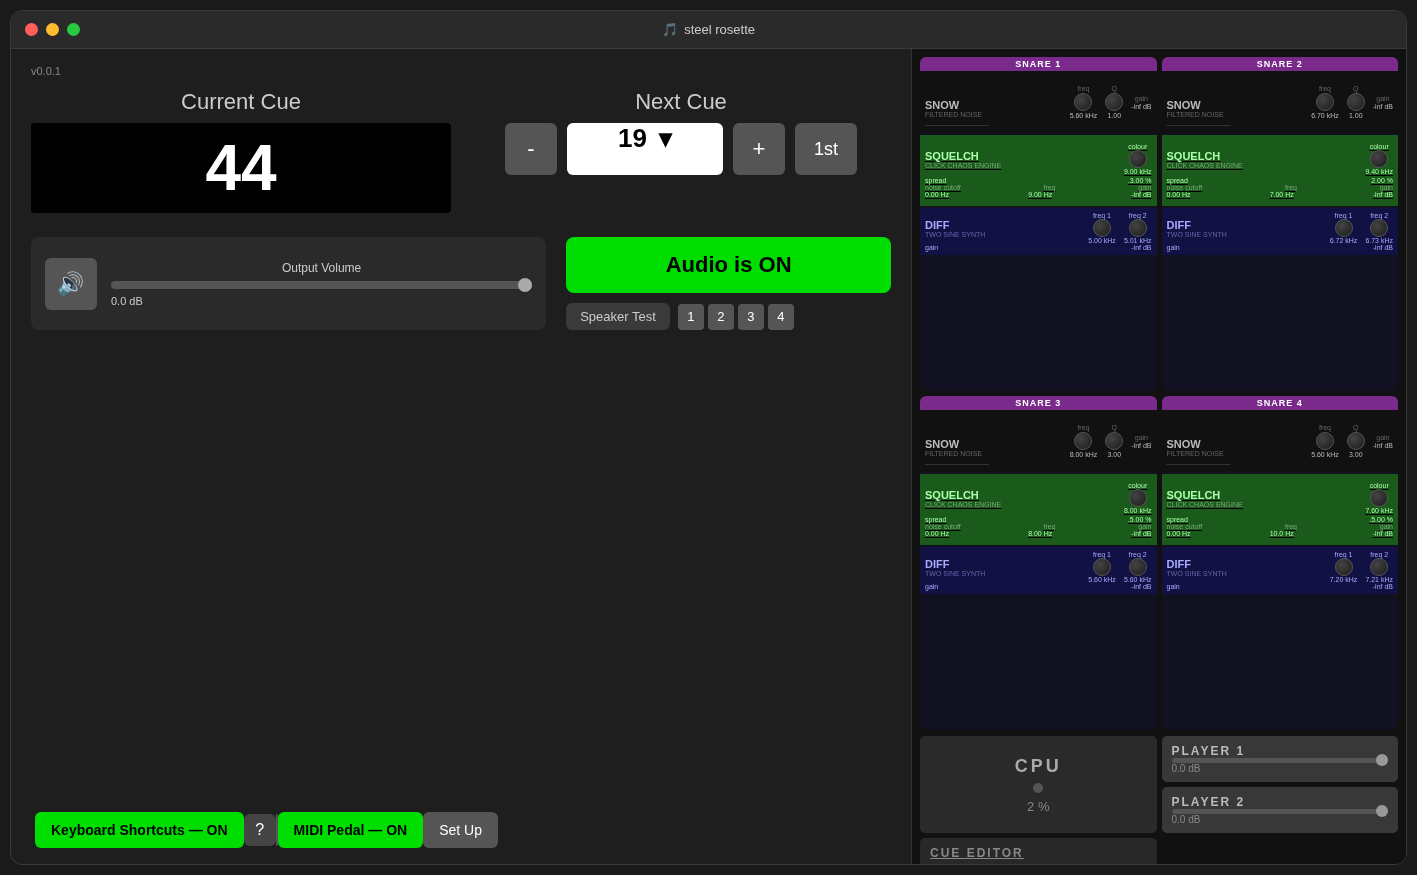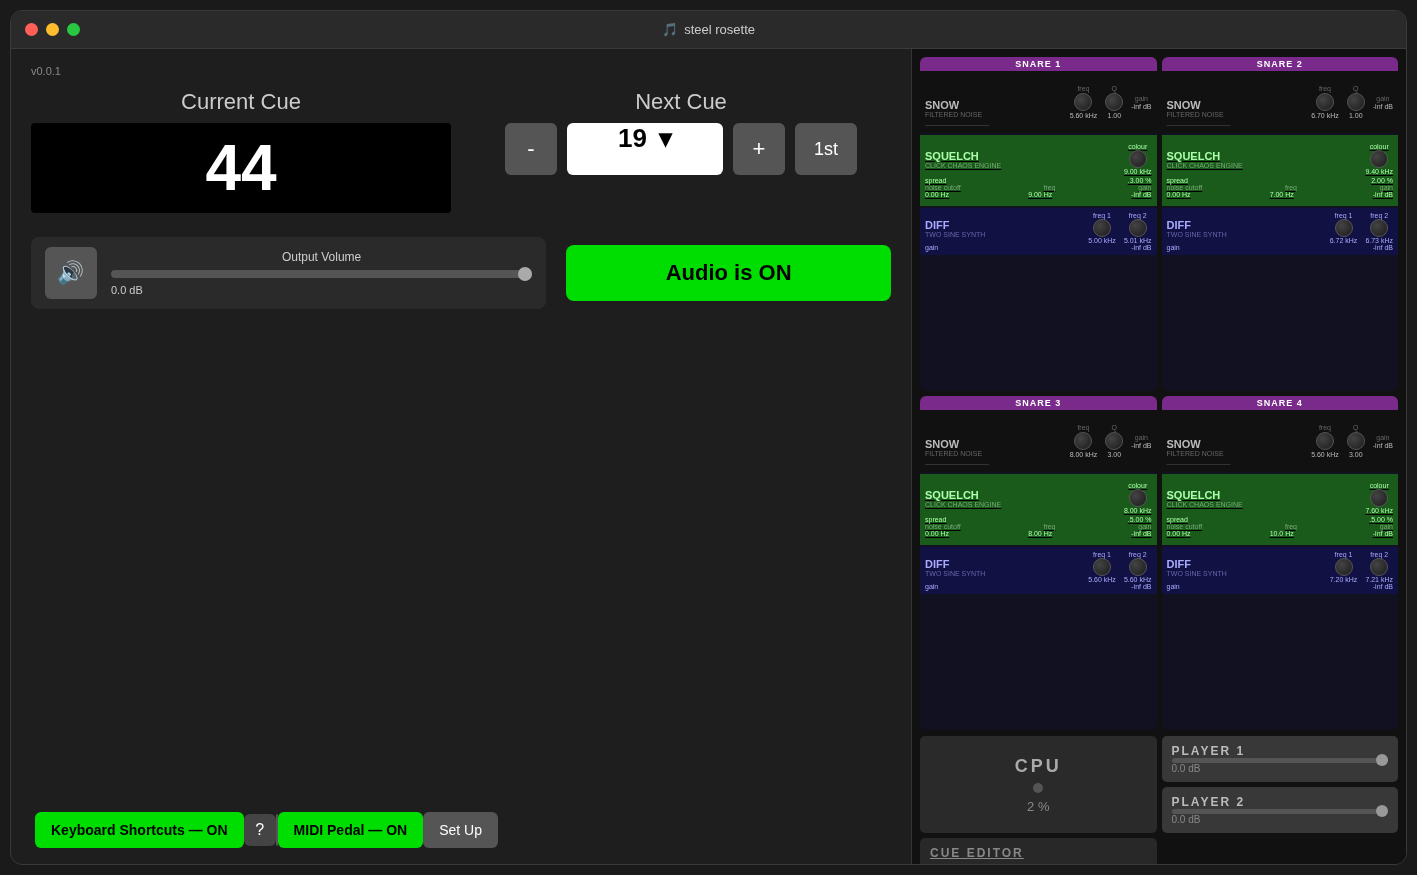--- a/index.html
+++ b/index.html
@@ -595,20 +595,29 @@
           <div class="volume-controls">
             <div class="volume-label">Output Volume</div>
             <div class="volume-slider-track">
               <div class="volume-slider-thumb"></div>
             </div>
             <div class="volume-db">0.0 dB</div>
           </div>
         </div>
         <div class="audio-right">
           <button class="audio-on-btn">Audio is ON</button>
+          <div class="speaker-test-row">
+            <button class="speaker-test-btn">Speaker Test</button>
+            <div class="speaker-num-btns">
+              <button class="speaker-num-btn">1</button>
+              <button class="speaker-num-btn">2</button>
+              <button class="speaker-num-btn">3</button>
+              <button class="speaker-num-btn">4</button>
+            </div>
+          </div>
         </div>
       </div>
 
       <div class="bottom-bar">
         <button class="keyboard-btn">Keyboard Shortcuts — ON</button>
         <button class="help-btn">?</button>
         <div class="separator"></div>
         <button class="midi-btn">MIDI Pedal — ON</button>
         <button class="setup-btn">Set Up</button>
       </div>

